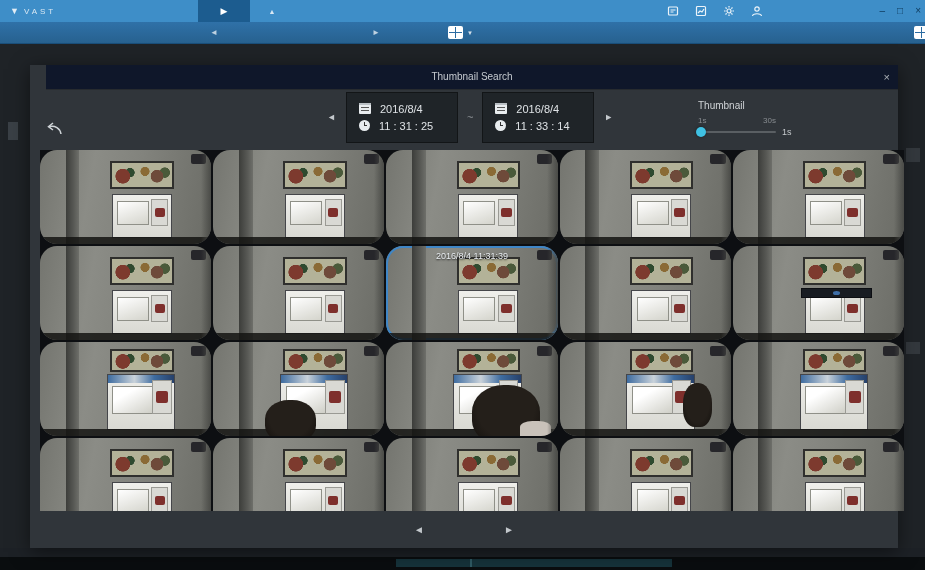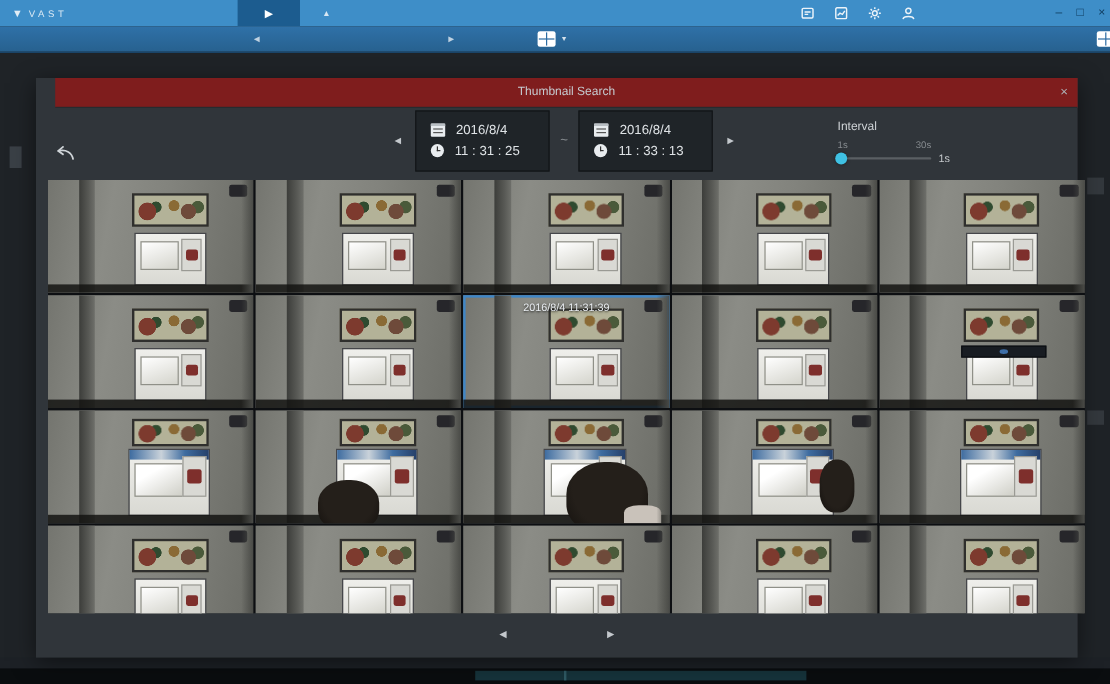--- a/index.html
+++ b/index.html
@@ -35,21 +35,21 @@
   .frag{position:absolute;background:#3A4046;}
   .frag.f1{left:8px;top:122px;width:10px;height:18px;}
   .frag.f2{left:906px;top:148px;width:14px;height:14px;background:#33383D;}
   .frag.f3{left:906px;top:342px;width:14px;height:12px;background:#33383D;}
   .bottom-band{position:absolute;left:0;top:548px;width:925px;height:9px;background:#1D2126;}
   .bottom-black{position:absolute;left:0;top:557px;width:925px;height:13px;background:#0A0D0F;}
   .timeline-strip{position:absolute;left:396px;top:559px;width:276px;height:8px;background:#16333B;}
   .timeline-cursor{position:absolute;left:470px;top:559px;width:2px;height:8px;background:#2F5A64;}
   
   .dialog{position:absolute;left:30px;top:65px;width:868px;height:483px;background:#30353A;box-shadow:0 4px 18px rgba(0,0,0,.5);}
-  .dlg-header{position:absolute;left:16px;top:0;right:0;height:24px;background:#7f1d1d;border-bottom:1px solid #272B2F;padding-left:44px;}
+  .dlg-header{position:absolute;left:16px;top:0;right:0;height:24px;background:#0f172a;border-bottom:1px solid #272B2F;padding-left:44px;}
   .dlg-title{position:absolute;left:0;right:0;top:0;height:24px;line-height:24px;text-align:center;font-size:10px;color:#C6CBD0;}
   .dlg-close{position:absolute;right:8px;top:0;height:24px;line-height:24px;color:#AEB4B9;font-size:11px;cursor:default;}
   .return-btn{position:absolute;left:16px;top:56px;width:20px;height:16px;}
   
   .range-group{position:absolute;left:296px;top:26px;height:52px;display:flex;align-items:center;gap:9px;}
   .nav-arrow{color:#C3C8CC;font-size:9px;padding:0 1px;}
   .datebox{width:112px;height:51px;background:#1F2428;border:1px solid #121517;box-sizing:border-box;display:flex;flex-direction:column;justify-content:center;gap:5px;padding-left:12px;}
   .dt-row{display:flex;align-items:flex-start;gap:9px;color:#DFE3E6;font-size:11px;}
   .ico-cal{width:12px;height:11px;background:#E8ECEF;border-radius:1px;position:relative;}
   .ico-cal::after{content:'';position:absolute;left:2px;right:2px;top:4px;height:1px;background:#555;box-shadow:0 3px 0 #555;}
@@ -70,21 +70,21 @@
   .slider .thumb{position:absolute;top:0;width:10px;height:10px;margin-left:-5px;border-radius:50%;background:#3FC1E3;box-shadow:0 0 3px rgba(0,0,0,.5);}
   .slider-value{font-size:9px;color:#C5C9CC;}
   .size-row{display:flex;align-items:center;gap:6px;margin-top:13px;}
   .size-row .slider{width:52px;}
   .ico-img-s{width:8px;height:7px;border:1px solid #C7CACC;border-radius:1px;}
   .ico-img-l{width:13px;height:10px;border:1px solid #C7CACC;border-radius:1px;position:relative;background:#5a6065;}
   .ico-img-l::after{content:'';position:absolute;left:2px;bottom:1px;width:0;height:0;border-left:4px solid transparent;border-right:4px solid transparent;border-bottom:4px solid #C7CACC;}
   
   .grid{position:absolute;left:10px;top:85px;width:864px;height:361px;background:#0D0F12;display:grid;grid-template-columns:repeat(5,1fr);grid-auto-rows:94px;gap:2px;overflow:hidden;}
   .tile{position:relative;overflow:hidden;background:
-    linear-gradient(100deg,#74756F 0%,#8B8C86 30%,#82837D 55%,#6B6C66 100%);}
+    linear-gradient(100deg,#74756F 0%,#8B8C86 30%,#82837D 55%,#6B6C66 100%); border-radius: 17px;}
   .tile::after{content:'';position:absolute;right:0;top:0;bottom:0;width:6%;background:linear-gradient(90deg,rgba(0,0,0,0),#4A4B47);}
   .pillar{position:absolute;left:15%;top:0;bottom:0;width:8%;background:linear-gradient(90deg,#3C3D3A,#585955 60%,#6E6F6A);}
   .cam{position:absolute;right:3%;top:4%;width:9%;height:11%;background:#26262A;border-radius:2px;}
   .sign{position:absolute;left:41%;top:12%;width:37%;height:29%;background:#B3B298;border:2px solid #2F2F2D;box-sizing:border-box;
     background-image:
       radial-gradient(circle at 18% 55%, #7D3A2E 0 14%, transparent 15%),
       radial-gradient(circle at 30% 40%, #2F4A2F 0 10%, transparent 11%),
       radial-gradient(circle at 55% 35%, #8A6A35 0 12%, transparent 13%),
       radial-gradient(circle at 75% 55%, #6E4A3A 0 13%, transparent 14%),
       radial-gradient(circle at 88% 40%, #4A5A3A 0 9%, transparent 10%);}
@@ -195,28 +195,28 @@
       </div>
     </div>
     <span class="tilde">~</span>
     <div class="datebox">
       <div class="dt-row">
         <div class="ico-cal"></div>
         <span>2016/8/4</span>
       </div>
       <div class="dt-row">
         <div class="ico-clock"></div>
-        <span>11 : 33 : 13</span>
+        <span>11 : 33 : 14</span>
       </div>
     </div>
     <span class="nav-arrow">►</span>
   </div>
 
   <div class="ctl-block interval">
-    <div class="ctl-label">Interval</div>
+    <div class="ctl-label">Thumbnail</div>
     <div class="tick-row">
       <span>1s</span>
       <span>30s</span>
     </div>
     <div class="slider-row">
       <div class="slider">
         <div class="track"></div>
         <div class="thumb" style="left:4%"></div>
       </div>
       <span class="slider-value">1s</span>

